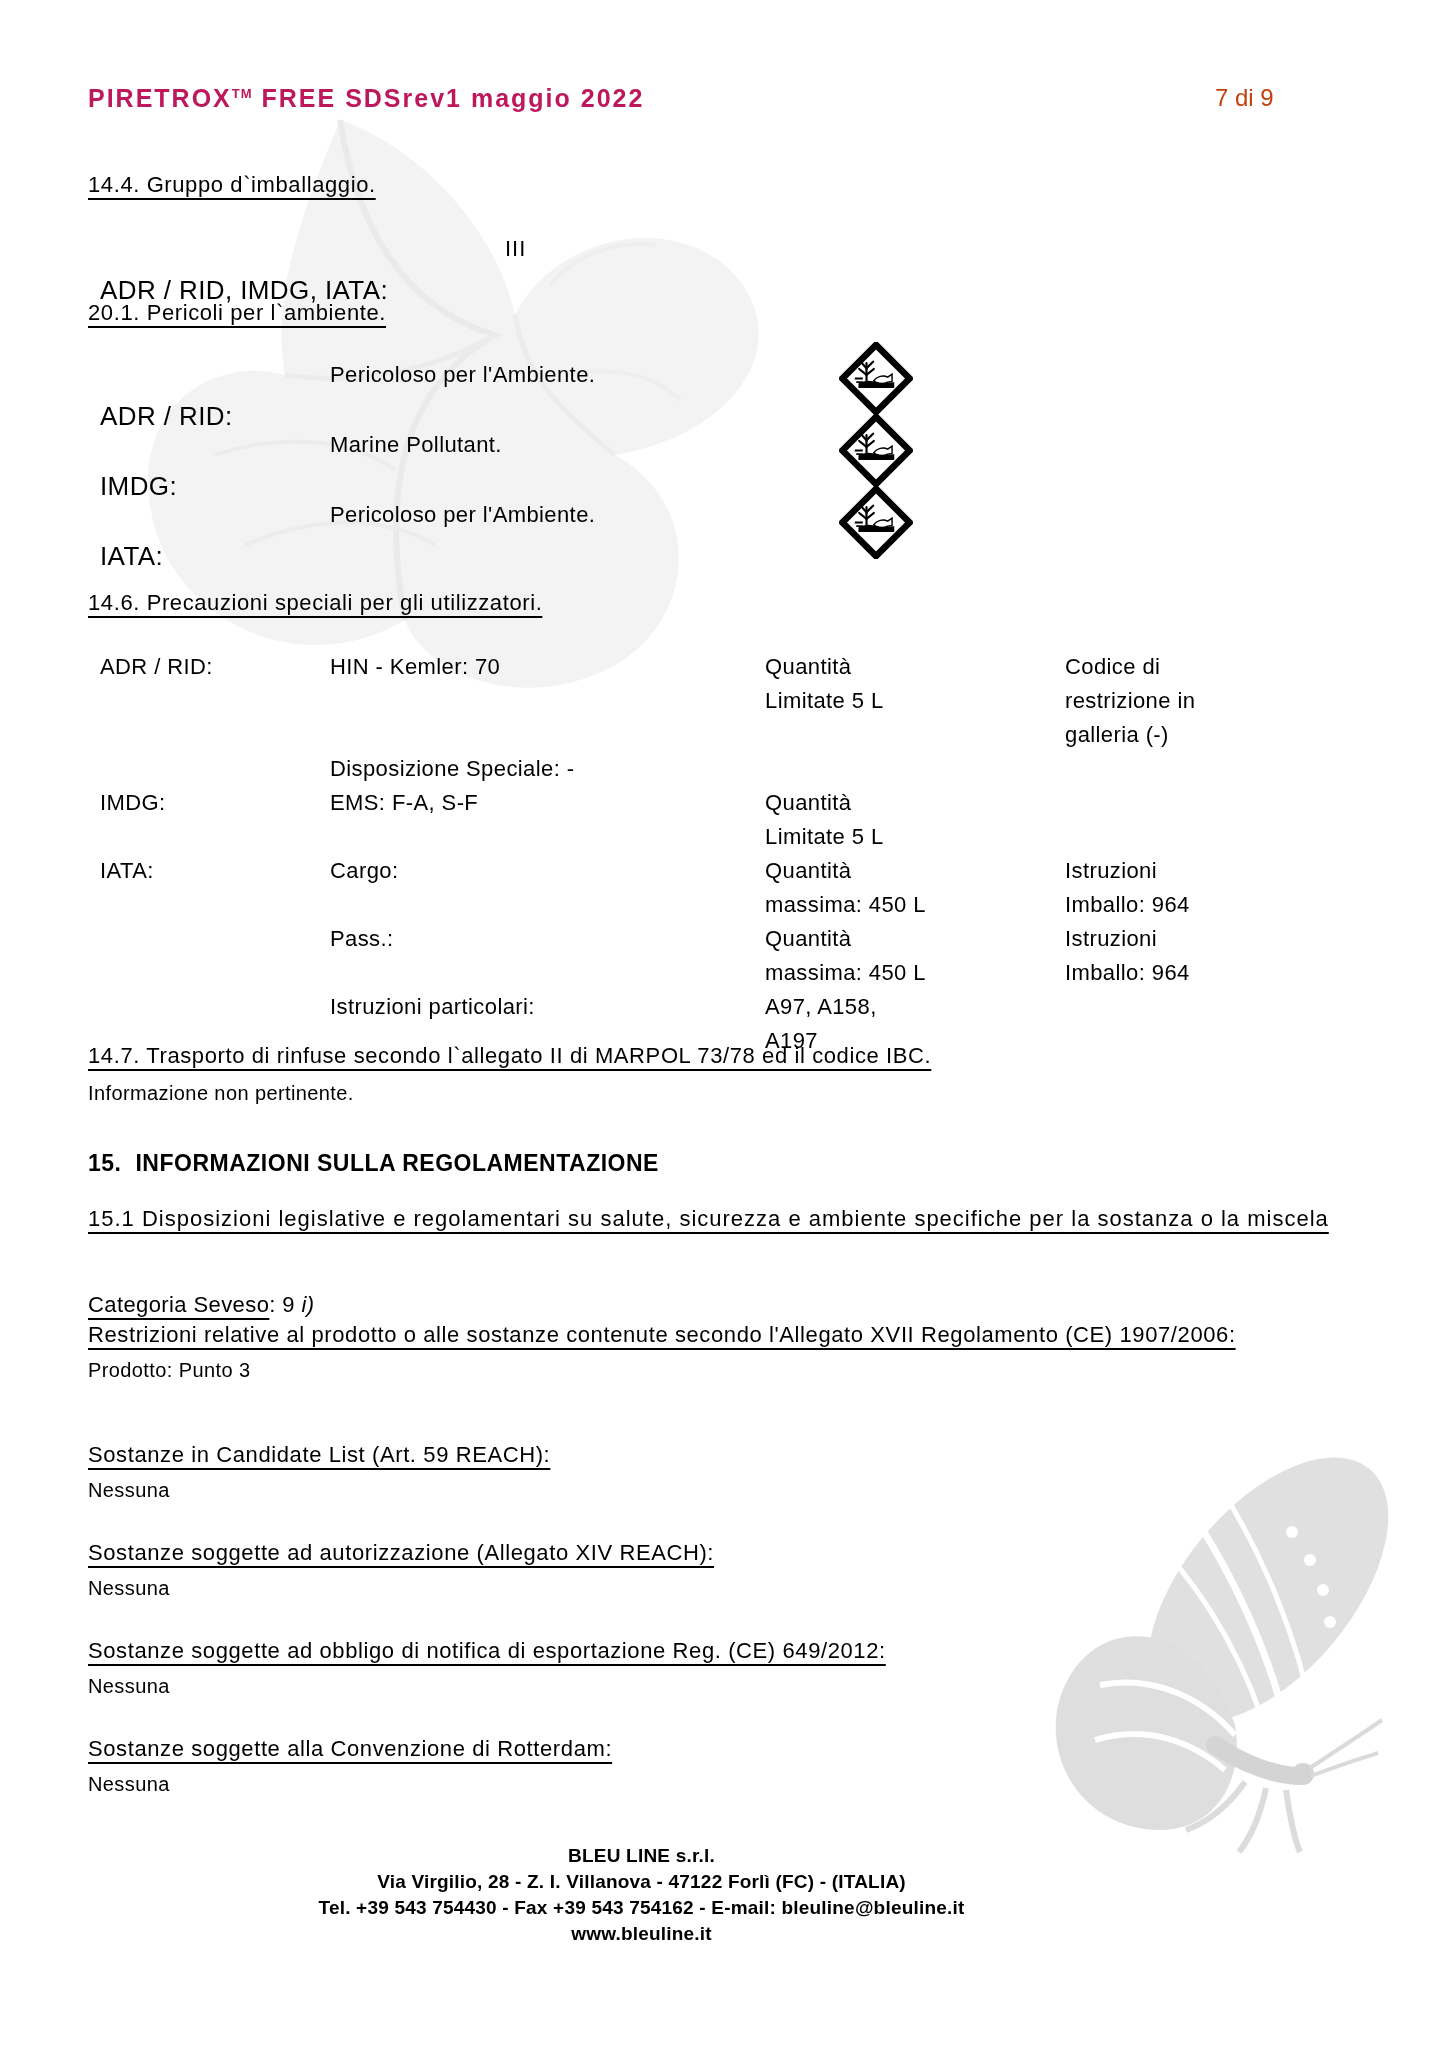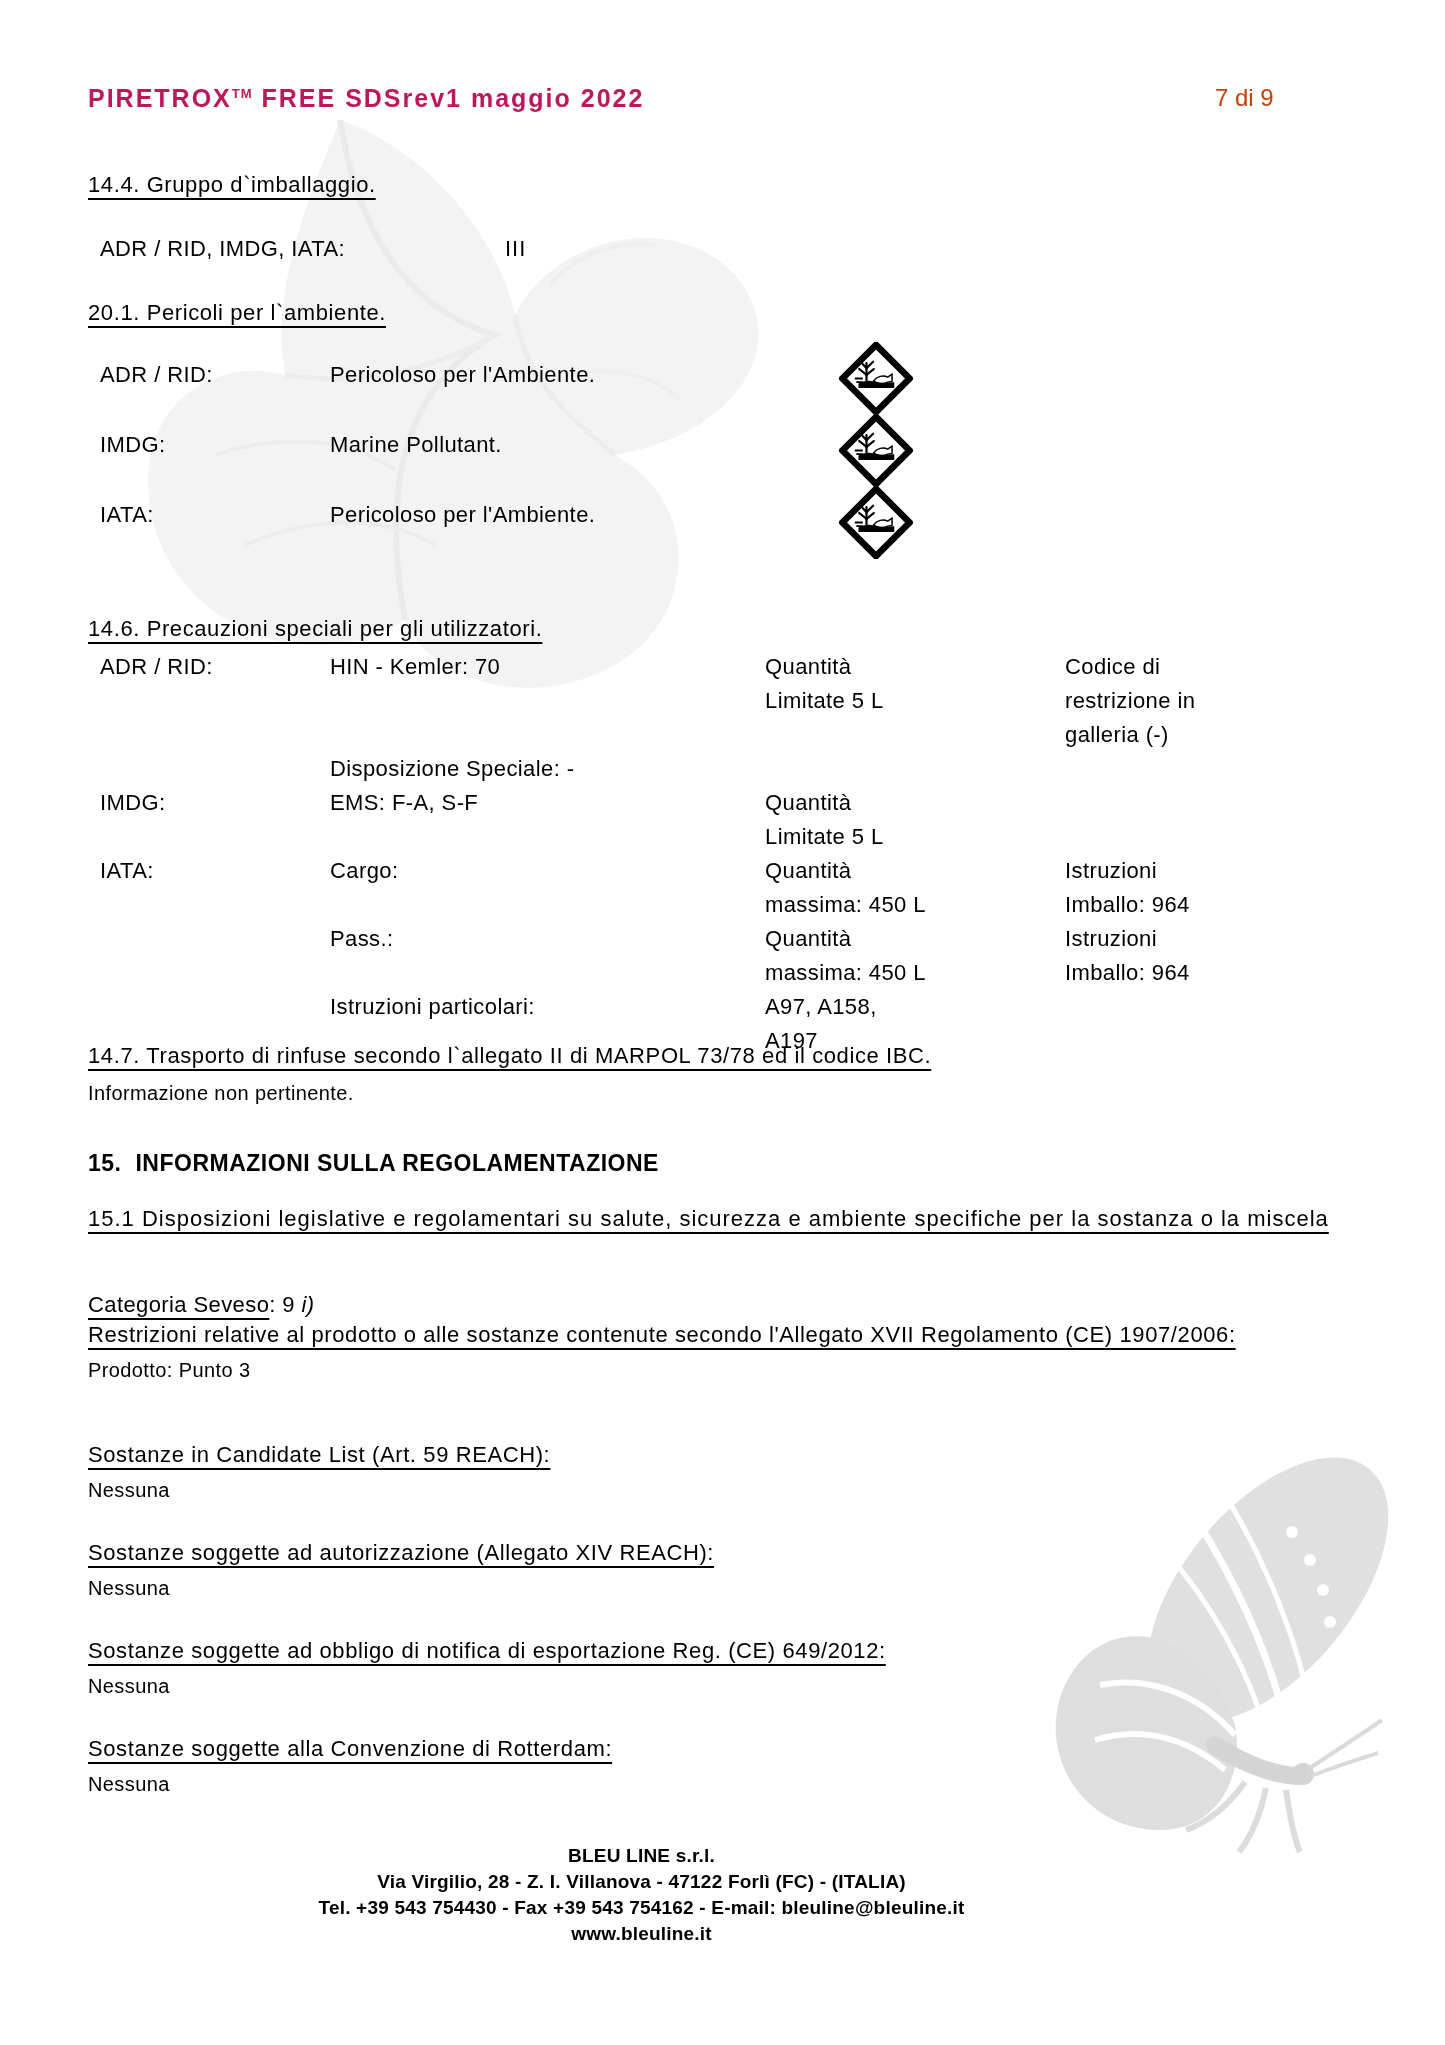--- a/index.html
+++ b/index.html
@@ -33,21 +33,21 @@
     text-decoration:underline;
     text-decoration-thickness:2px;
     text-underline-offset:6px;
     white-space:nowrap;
   }
   .body-line{
     position:absolute;left:88px;
     font-size:20px;letter-spacing:.4px;
     white-space:nowrap;
   }
-  .row-label{position:absolute;left:100px;font-size:22px;letter-spacing:.4px;white-space:nowrap;}
+  .row-label{position:absolute;left:100px;font-size:26px;letter-spacing:.4px;white-space:nowrap;margin-top:39px;}
   .row-value{position:absolute;left:330px;font-size:22px;letter-spacing:.4px;white-space:nowrap;}
   .packing-value{position:absolute;left:505px;font-size:22px;letter-spacing:1px;}
 
   .h15{
     position:absolute;left:88px;top:1150px;
     font-size:23px;font-weight:bold;letter-spacing:.5px;white-space:pre;
   }
 
   
   .t146{
@@ -158,21 +158,21 @@
           <path d="M37 36 46 27"></path>
           <path d="M37 45 27 37"></path>
           <path d="M37 45 47 37"></path>
       </g>
       <path d="M21 50 h11 M23 55 h9" stroke="#000000" stroke-width="2.5"></path>
       <path d="M26 57 C34 52 44 52 52 56 L75 55 75 63 26 63 Z" fill="#000000"></path>
       <path d="M47 53 C51 47 60 45 66 48 L72 44 72 54 66 55 C59 58 50 57 47 53 Z" fill="#ffffff" stroke="#000000" stroke-width="2"></path>
     </svg>
   </div>
 
-  <div class="h-underline" style="top:616px;">14.6. Precauzioni speciali per gli utilizzatori.</div>
+  <div class="h-underline" style="top:590px;">14.6. Precauzioni speciali per gli utilizzatori.</div>
   <div class="t146">
     <div class="cell">ADR / RID:</div>
     <div class="cell">HIN - Kemler: 70</div>
     <div class="cell">Quantità
 Limitate 5 L</div>
     <div class="cell">Codice di
 restrizione in
 galleria (-)</div>
 
     <div class="cell"></div>

